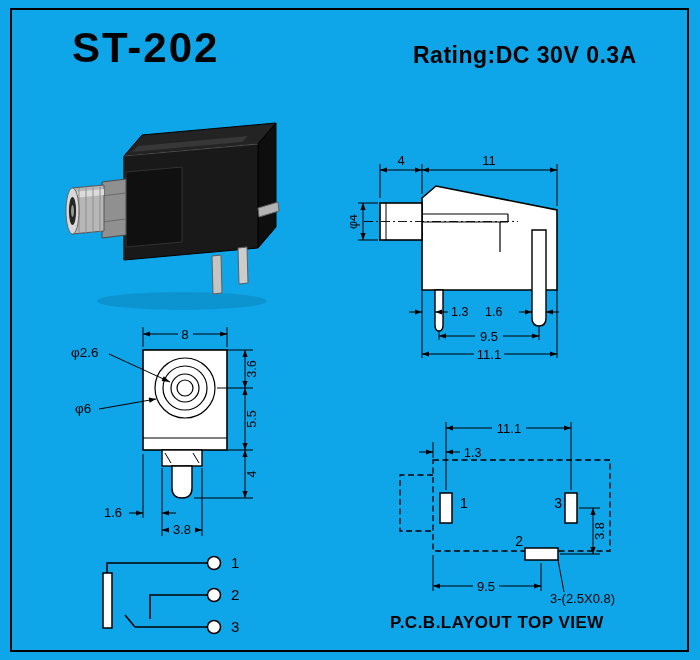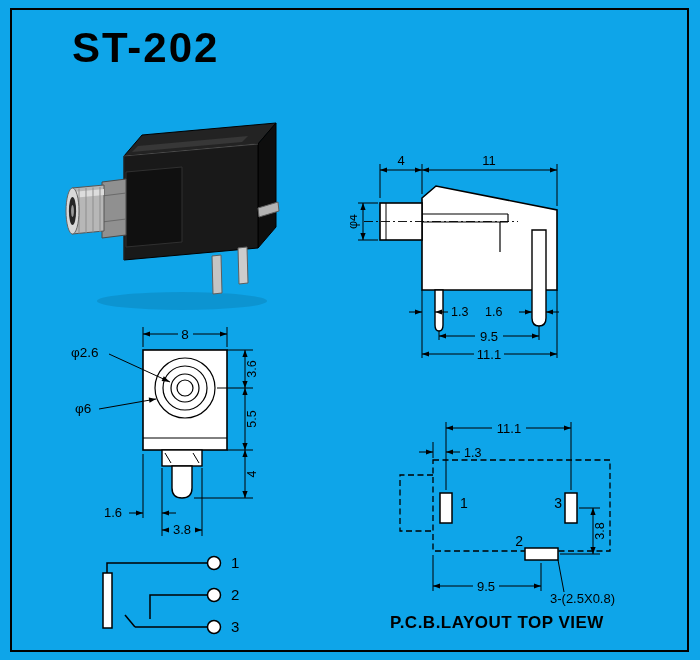--- a/index.html
+++ b/index.html
@@ -28,20 +28,21 @@
   .cap{font-size:17px;font-weight:bold;letter-spacing:0.5px;}
 </style>
 </head>
 <body>
 
 <div id="canvas">
 
   <div class="frame"></div>
 
   <div class="abs" id="title">ST-202</div>
+  <div class="abs" id="rating">Rating:DC 30V 0.3A</div>
 
   <svg class="abs" style="left:62px;top:96px;" width="230" height="225" viewBox="0 0 230 225">
     <g>
       <ellipse cx="120" cy="205" rx="85" ry="9" fill="rgba(0,0,0,0.10)"></ellipse>
     </g>
     <g>
       <polygon points="62,60 196,48 214,27 80,39" fill="#232323" stroke="#000" stroke-width="1"></polygon>
       <polygon points="196,48 214,27 214,131 196,152" fill="#0e0e0e" stroke="#000" stroke-width="1"></polygon>
       <polygon points="62,60 196,48 196,152 62,164" fill="#191919" stroke="#000" stroke-width="1"></polygon>
       <polygon points="70,56 180,46 186,40 76,50" fill="#3c3c3c" opacity="0.8"></polygon>

